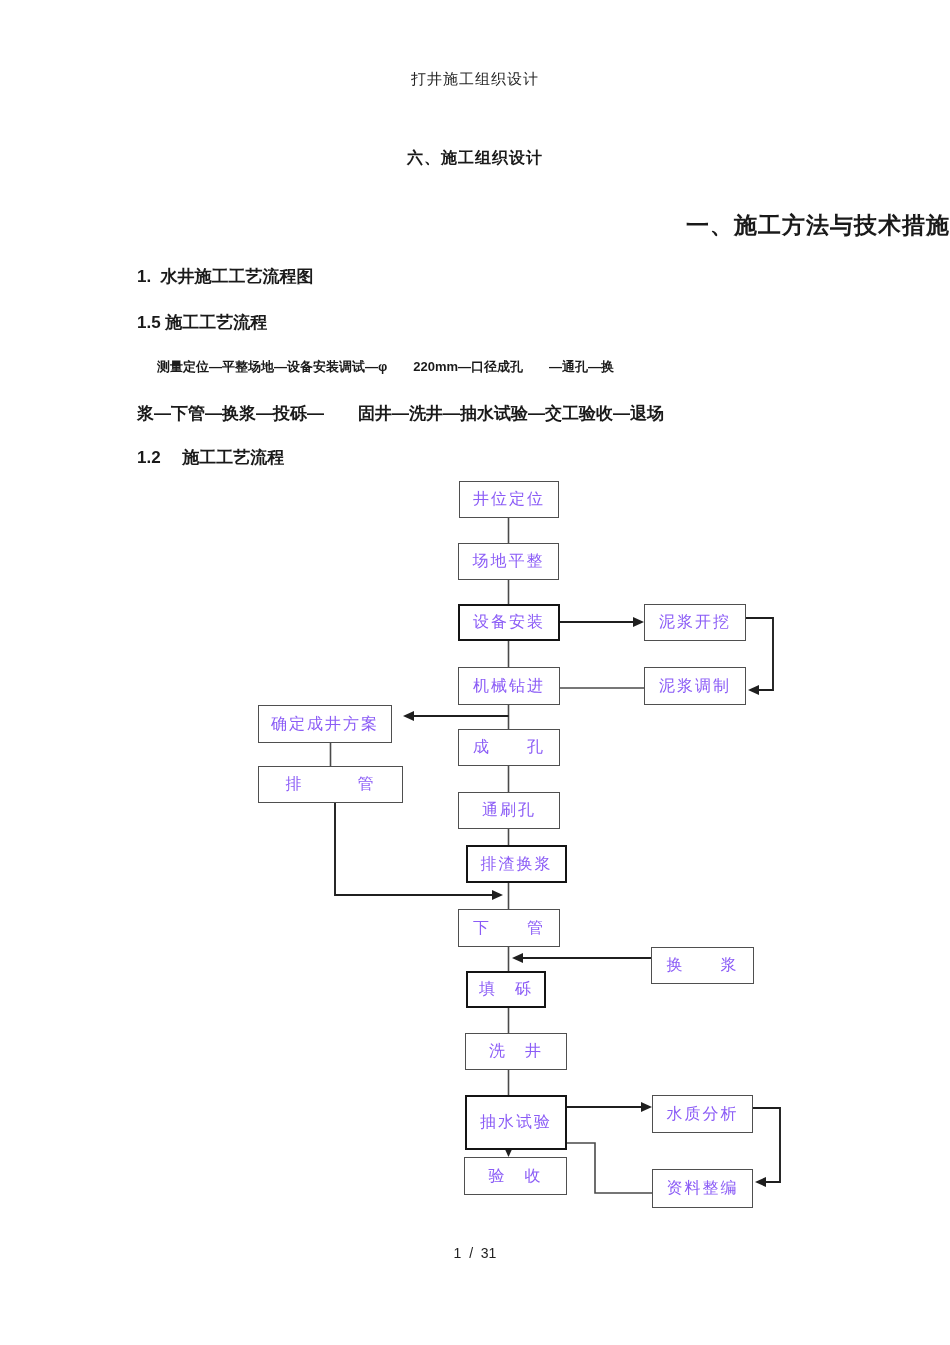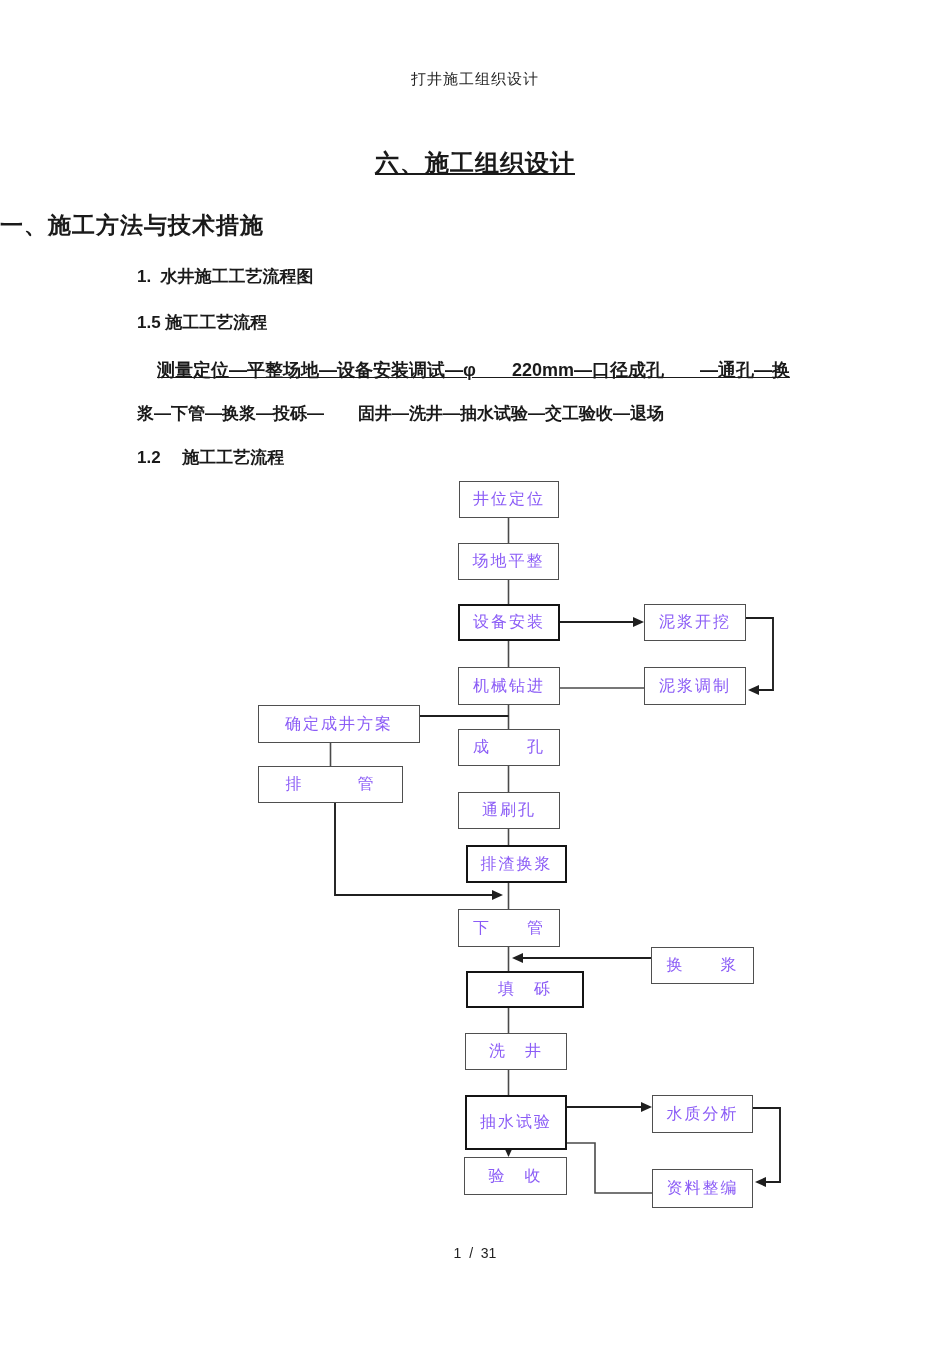--- a/index.html
+++ b/index.html
@@ -1,24 +1,24 @@
 <!DOCTYPE html>
 <html><head>
 <meta charset="utf-8">
 <style>
   html,body{margin:0;padding:0;background:#fff;}
   .page{position:relative;width:950px;height:1345px;background:#ffffff;overflow:hidden;
         font-family:"Liberation Sans",sans-serif;color:#1a1a1a;}
   .abs{position:absolute;line-height:1.25;white-space:pre;}
   .hdr{top:70px;left:0;width:100%;text-align:center;font-size:15px;font-weight:400;color:#262626;letter-spacing:1px;}
-  .h1{top:148px;left:0;width:100%;text-align:center;font-size:24px;font-weight:700;letter-spacing:1px;text-decoration:underline;}
-  .h2{top:211px;left:0;width:100%;text-align:left;font-size:23px;font-weight:700;letter-spacing:1px;}
+  .h1{top:148px;left:0;width:100%;text-align:center;font-size:16px;font-weight:700;letter-spacing:1px;}
+  .h2{top:211px;left:0;width:100%;text-align:right;font-size:23px;font-weight:700;letter-spacing:1px;}
   .s1{top:266px;left:137px;font-size:17px;font-weight:700;}
   .s11{top:312px;left:137px;font-size:17px;font-weight:700;}
-  .p1{top:359px;left:157px;font-size:18px;font-weight:700;text-decoration:underline;}
+  .p1{top:359px;left:157px;font-size:13px;font-weight:700;}
   .p2{top:403px;left:137px;font-size:17px;font-weight:700;}
   .s12{top:447px;left:137px;font-size:17px;font-weight:700;}
   .ftr{top:1245px;left:0;width:100%;text-align:center;font-size:14px;color:#222;}
   .fbox{position:absolute;box-sizing:border-box;background:#ffffff;border:1.4px solid #4f4f4f;
         display:flex;align-items:center;justify-content:center;
         font-family:"Liberation Serif",serif;font-size:16px;letter-spacing:2px;color:#8b5cf6;white-space:pre;}
   .fbox.bold{border:2.6px solid #141414;}
   svg.connectors{position:absolute;left:0;top:0;pointer-events:none;}
   .cline{stroke:#4a4a4a;stroke-width:1.6;fill:none;}
   .aline{stroke:#1f1f1f;stroke-width:1.9;fill:none;}
@@ -75,28 +75,28 @@
       <polygon class="ahead" points="508.5,1157 503.5,1146 513.5,1146"></polygon>
     </g>
   </svg>
 
   <div class="fbox" style="left:459px;top:481px;width:100px;height:37px;">井位定位</div>
   <div class="fbox" style="left:458px;top:543px;width:101px;height:37px;">场地平整</div>
   <div class="fbox bold" style="left:458px;top:604px;width:102px;height:37px;">设备安装</div>
   <div class="fbox" style="left:644px;top:604px;width:102px;height:37px;">泥浆开挖</div>
   <div class="fbox" style="left:458px;top:667px;width:102px;height:38px;">机械钻进</div>
   <div class="fbox" style="left:644px;top:667px;width:102px;height:38px;">泥浆调制</div>
-  <div class="fbox" style="left:258px;top:705px;width:162px;height:38px;">确定成井方案</div>
+  <div class="fbox" style="left:258px;top:705px;width:134px;height:38px;">确定成井方案</div>
   <div class="fbox" style="left:458px;top:729px;width:102px;height:37px;">成　　孔</div>
   <div class="fbox" style="left:258px;top:766px;width:145px;height:37px;">排　　　管</div>
   <div class="fbox" style="left:458px;top:792px;width:102px;height:37px;">通刷孔</div>
   <div class="fbox bold" style="left:466px;top:845px;width:101px;height:38px;">排渣换浆</div>
   <div class="fbox" style="left:458px;top:909px;width:102px;height:38px;">下　　管</div>
   <div class="fbox" style="left:651px;top:947px;width:103px;height:37px;">换　　浆</div>
-  <div class="fbox bold" style="left:466px;top:971px;width:118px;height:37px;">填　砾</div>
+  <div class="fbox bold" style="left:466px;top:971px;width:80px;height:37px;">填　砾</div>
   <div class="fbox" style="left:465px;top:1033px;width:102px;height:37px;">洗　井</div>
   <div class="fbox bold" style="left:465px;top:1095px;width:102px;height:55px;">抽水试验</div>
   <div class="fbox" style="left:652px;top:1095px;width:101px;height:38px;text-align:right;">水质分析</div>
   <div class="fbox" style="left:464px;top:1157px;width:103px;height:38px;">验　收</div>
   <div class="fbox" style="left:652px;top:1169px;width:101px;height:39px;">资料整编</div>
 
   <div class="abs ftr">1  /  31</div>
 
 </div>
 

